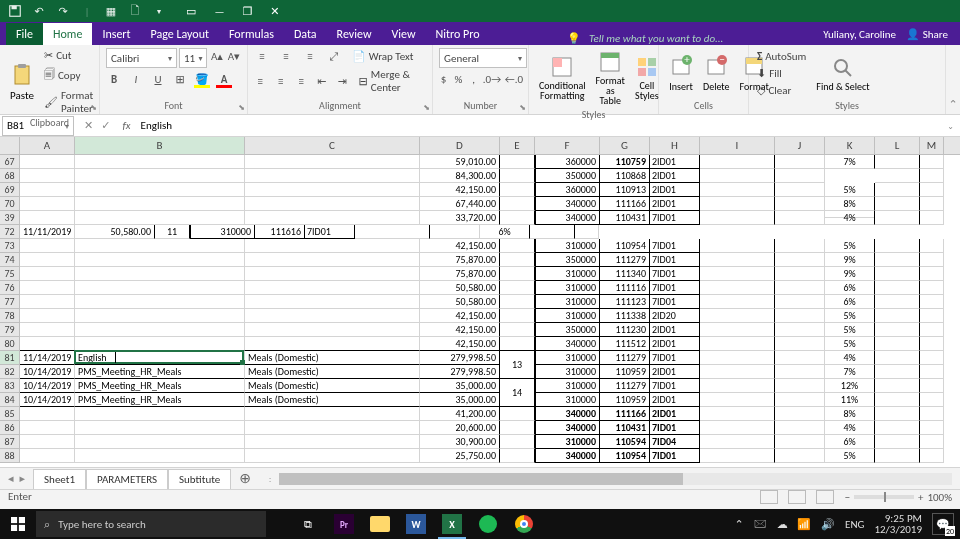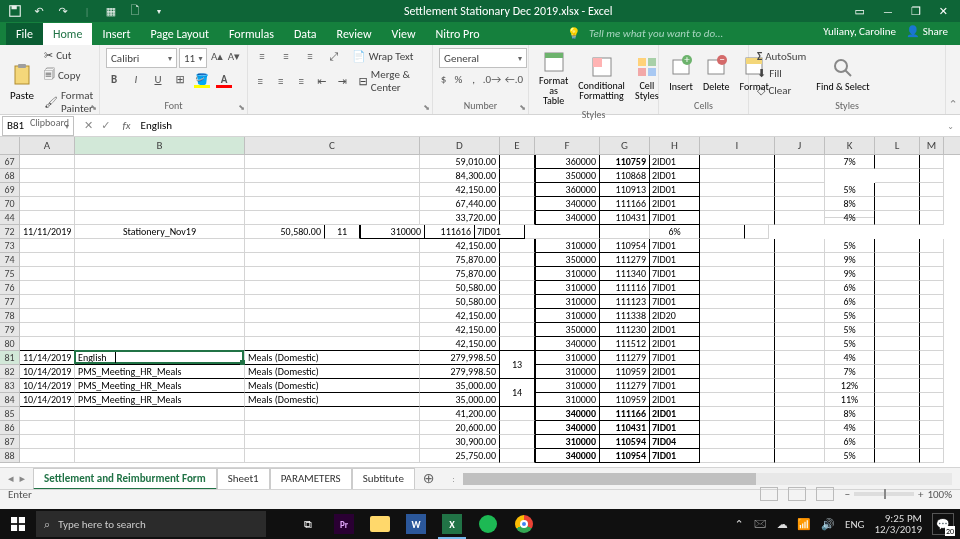--- a/index.html
+++ b/index.html
@@ -2,21 +2,21 @@
 <html><head>
 <meta charset="utf-8">
 <style>
 *{margin:0;padding:0;box-sizing:border-box;font-family:"Segoe UI",Calibri,sans-serif;font-size:11px;user-select:none}
 body{width:960px;height:539px;overflow:hidden;background:#fff;display:flex;flex-direction:column}
 .titlebar{height:22px;background:#0e6537;display:flex;align-items:center;color:#fff}
 .qat{display:flex;align-items:center;gap:10px;padding:0 8px}
 .qat-icon{width:14px;height:14px;display:flex;align-items:center;justify-content:center;opacity:.9}
 .title-center{flex:1;text-align:center;font-size:12px}
 .win-controls{display:flex;align-items:center;gap:18px;padding:0 12px}
-.tabsbar{height:23px;background:#15803d;display:flex;align-items:center;color:#fff;padding:0 6px}
+.tabsbar{height:23px;background:#4c1d95;display:flex;align-items:flex-end;color:#fff;padding:0 6px}
 .tab{padding:4px 10px;font-size:12px;cursor:pointer}
 .tab.active{background:#fff;color:#217346}
 .tab.file{background:#0a5c32}
 .tabs-right{margin-left:auto;display:flex;align-items:center;gap:8px;padding-right:8px;font-size:12px}
 .tellme{color:#a8d5c0;font-style:italic}
 .ribbon{height:70px;background:#f3f3f3;border-bottom:1px solid #d4d4d4;display:flex}
 .rgroup{border-right:1px solid #e1e1e1;padding:3px 6px 0;display:flex;flex-direction:column;justify-content:space-between;position:relative}
 .rgroup-label{text-align:center;font-size:10px;color:#666;padding-bottom:2px}
 .rgroup-body{flex:1;display:flex;align-items:center;gap:4px}
 .rbtn-large{display:flex;flex-direction:column;align-items:center;gap:2px;padding:2px 4px;cursor:pointer}
@@ -46,21 +46,21 @@
 .cell.tc{text-align:center}
 .active-cell{position:absolute;border:2px solid #217346;pointer-events:none;background:transparent}
 .active-cell::after{content:"";position:absolute;right:-3px;bottom:-3px;width:5px;height:5px;background:#217346}
 .sheettabs{height:22px;border-top:1px solid #d4d4d4;display:flex;align-items:center;background:#f3f3f3}
 .stab-nav{display:flex;gap:6px;padding:0 8px;color:#888}
 .stab{padding:3px 10px;border:1px solid #ccc;border-bottom:none;background:#fff;font-size:11px;color:#333;cursor:pointer}
 .stab.active{border-bottom:2px solid #217346;font-weight:600;color:#217346}
 .stab-add{padding:0 8px;color:#666;font-size:14px;cursor:pointer}
 .hscroll{flex:1;margin:0 8px;height:12px;background:#e8e8e8;position:relative}
 .hscroll-thumb{position:absolute;left:0;width:60%;height:100%;background:#c0c0c0}
-.statusbar{height:20px;background:#f3f3f3;border-top:1px solid #d4d4d4;display:flex;align-items:flex-end;font-size:11px;color:#555;padding:8px 8px}
+.statusbar{height:20px;background:#f3f3f3;border-top:1px solid #d4d4d4;display:flex;align-items:flex-start;font-size:11px;color:#555;padding:0 8px}
 .status-right{margin-left:auto;display:flex;align-items:center;gap:10px}
 .viewbtn{width:18px;height:14px;border:1px solid #bbb}
 .zoom{display:flex;align-items:center;gap:4px}
 .taskbar{height:30px;background:#101010;display:flex;align-items:center;color:#fff}
 .tb-start{width:36px;height:30px;display:flex;align-items:center;justify-content:center}
 .tb-search{flex:0 0 230px;height:26px;background:#2b2b2b;display:flex;align-items:center;gap:8px;padding:0 8px;color:#ccc;font-size:12px}
 .tb-icons{display:flex;margin-left:24px}
 .tb-icon{width:36px;height:30px;display:flex;align-items:center;justify-content:center;position:relative}
 .tb-icon.active::after{content:"";position:absolute;bottom:0;left:4px;right:4px;height:2px;background:#76b9ed}
 .tray{margin-left:auto;display:flex;align-items:center;gap:10px;padding-right:6px;font-size:10px;color:#ddd}
@@ -78,21 +78,20 @@
           <rect x="4" y="2" width="6" height="4" fill="#fff"></rect>
         </svg>
       </span>
     <span class="qat-icon">↶</span>
     <span class="qat-icon">↷</span>
     <span class="qat-icon" style="opacity:.3">|</span>
     <span class="qat-icon">▦</span>
     <span class="qat-icon">🗋</span>
     <span class="qat-icon" style="font-size:8px">▾</span>
   </div>
-  <div class="title-center">Settlement Stationary Dec 2019.xlsx - Excel</div>
   <div class="win-controls">
     <span>▭</span>
     <span>—</span>
     <span>❐</span>
     <span>✕</span>
   </div>
 </div>
 
 <div class="tabsbar">
   <div id="tabs-host" style="display: flex;">
@@ -200,20 +199,21 @@
         <span class="ab">≡</span>
         <span class="ab">≡</span>
         <span class="ab">⇤</span>
         <span class="ab">⇥</span>
         <div class="rbtn-small">
             <span>⊟</span>
             <span>Merge &amp; Center</span>
           </div>
       </div>
     </div>
+    <div class="rgroup-label">Alignment</div>
     <span class="dlaunch">⬊</span>
   </div>
 
   <div class="rgroup" style="width:96px">
     <div class="rcol" style="width:100%;gap:3px">
       <div class="combo" style="width:88px">
           <span>General</span>
           <span class="arrow">▾</span>
         </div>
       <div style="display:flex;gap:6px;align-items:center">
@@ -223,35 +223,35 @@
         <span class="ab">.0→</span>
         <span class="ab">←.0</span>
       </div>
     </div>
     <div class="rgroup-label">Number</div>
     <span class="dlaunch">⬊</span>
   </div>
 
   <div class="rgroup" style="width:130px">
     <div class="rgroup-body" style="gap:2px">
+      <div class="rbtn-large">
+          <svg class="ric" viewBox="0 0 24 24">
+            <rect x="3" y="3" width="18" height="18" fill="#fff" stroke="#888"></rect>
+            <rect x="3" y="3" width="9" height="9" fill="#ffb3b3"></rect>
+          </svg>
+          <span style="font-size:10px;line-height:10px;text-align:center">Conditional
+Formatting</span>
+        </div>
       <div class="rbtn-large">
           <svg class="ric" viewBox="0 0 24 24">
             <rect x="3" y="3" width="18" height="18" fill="#fff" stroke="#888"></rect>
             <rect x="3" y="3" width="18" height="5" fill="#6db36d"></rect>
           </svg>
           <span style="font-size:10px;line-height:10px;text-align:center">Format as
 Table</span>
-        </div>
-      <div class="rbtn-large">
-          <svg class="ric" viewBox="0 0 24 24">
-            <rect x="3" y="3" width="18" height="18" fill="#fff" stroke="#888"></rect>
-            <rect x="3" y="3" width="9" height="9" fill="#ffb3b3"></rect>
-          </svg>
-          <span style="font-size:10px;line-height:10px;text-align:center">Conditional
-Formatting</span>
         </div>
       <div class="rbtn-large">
           <svg class="ric" viewBox="0 0 24 24">
             <rect x="3" y="3" width="8" height="8" fill="#ffd27a"></rect>
             <rect x="13" y="3" width="8" height="8" fill="#a8d0a8"></rect>
             <rect x="3" y="13" width="8" height="8" fill="#f2a8a8"></rect>
             <rect x="13" y="13" width="8" height="8" fill="#a8c8f2"></rect>
           </svg>
           <span style="font-size:10px;line-height:10px;text-align:center">Cell
 Styles</span>
@@ -403,39 +403,38 @@
         <div class="cell tr" style="width: 65px; border-right: 1px solid rgb(0, 0, 0); border-bottom: 1px solid rgb(0, 0, 0); border-left: 1px solid rgb(0, 0, 0);">340000</div>
         <div class="cell tr" style="width: 50px; border-right: 1px solid rgb(0, 0, 0); border-bottom: 1px solid rgb(0, 0, 0);">111166</div>
         <div class="cell" style="width: 50px; padding-left: 2px; border-right: 1px solid rgb(0, 0, 0); border-bottom: 1px solid rgb(0, 0, 0);">2ID01</div>
         <div class="cell" style="width: 75px; border-right: 1px solid rgb(0, 0, 0);"></div>
         <div class="cell" style="width: 50px;"></div>
         <div class="cell tc" style="width: 50px; border-right: 1px solid rgb(0, 0, 0);">8%</div>
         <div class="cell" style="width: 45px; border-right: 1px solid rgb(0, 0, 0);"></div>
         <div class="cell" style="width: 24px;"></div>
       </div>
       <div class="row">
-        <div class="rh">44</div>
+        <div class="rh">39</div>
         <div class="cell tc" style="width: 55px;"></div>
         <div class="cell" style="width: 170px;"></div>
         <div class="cell" style="width: 175px;"></div>
         <div class="cell tr" style="width: 80px; border-right: 1px solid rgb(0, 0, 0);">33,720.00</div>
         <div class="cell tc" style="width: 35px; border-right: 1px solid rgb(0, 0, 0); background: rgb(255, 255, 255);"></div>
         <div class="cell tr" style="width: 65px; border-right: 1px solid rgb(0, 0, 0); border-bottom: 1px solid rgb(0, 0, 0); border-left: 1px solid rgb(0, 0, 0);">340000</div>
         <div class="cell tr" style="width: 50px; border-right: 1px solid rgb(0, 0, 0); border-bottom: 1px solid rgb(0, 0, 0);">110431</div>
         <div class="cell" style="width: 50px; padding-left: 2px; border-right: 1px solid rgb(0, 0, 0); border-bottom: 1px solid rgb(0, 0, 0);">7ID01</div>
         <div class="cell" style="width: 75px; border-right: 1px solid rgb(0, 0, 0);"></div>
         <div class="cell" style="width: 50px;"></div>
         <div class="cell tc" style="width: 50px; border-right: 1px solid rgb(0, 0, 0);">4%</div>
         <div class="cell" style="width: 45px; border-right: 1px solid rgb(0, 0, 0);"></div>
         <div class="cell" style="width: 24px;"></div>
       </div>
       <div class="row">
         <div class="rh">72</div>
         <div class="cell tc" style="width: 55px;">11/11/2019</div>
-        <div class="cell tc" style="width: 170px;">Stationery_Nov19</div>
         <div class="cell tr" style="width: 80px; border-right: 1px solid rgb(0, 0, 0);">50,580.00</div>
         <div class="cell tc" style="width: 35px; border-right: 1px solid rgb(0, 0, 0);">11</div>
         <div class="cell tr" style="width: 65px; border-right: 1px solid rgb(0, 0, 0); border-bottom: 1px solid rgb(0, 0, 0); border-left: 1px solid rgb(0, 0, 0);">310000</div>
         <div class="cell tr" style="width: 50px; border-right: 1px solid rgb(0, 0, 0); border-bottom: 1px solid rgb(0, 0, 0);">111616</div>
         <div class="cell" style="width: 50px; padding-left: 2px; border-right: 1px solid rgb(0, 0, 0); border-bottom: 1px solid rgb(0, 0, 0);">7ID01</div>
         <div class="cell" style="width: 75px; border-right: 1px solid rgb(0, 0, 0);"></div>
         <div class="cell" style="width: 50px;"></div>
         <div class="cell tc" style="width: 50px; border-right: 1px solid rgb(0, 0, 0);">6%</div>
         <div class="cell" style="width: 45px; border-right: 1px solid rgb(0, 0, 0);"></div>
         <div class="cell" style="width: 24px;"></div>
@@ -700,21 +699,20 @@
       <div style="position: absolute; left: 115px; top: 197px; width: 1px; height: 11px; background: rgb(0, 0, 0);"></div>
     </div>
 </div>
 
 <div class="sheettabs">
   <div class="stab-nav">
     <span>◂</span>
     <span>▸</span>
   </div>
   <div id="sheets-host" style="display:flex">
-      <div class="stab active">Settlement and Reimburment Form</div>
       <div class="stab">Sheet1</div>
       <div class="stab">PARAMETERS</div>
       <div class="stab">Subtitute</div>
     </div>
   <div class="stab-add">⊕</div>
   <div style="flex:0 0 10px"></div>
   <span style="font-size:8px;color:#888">:</span>
   <div class="hscroll">
       <div class="hscroll-thumb"></div>
     </div>

